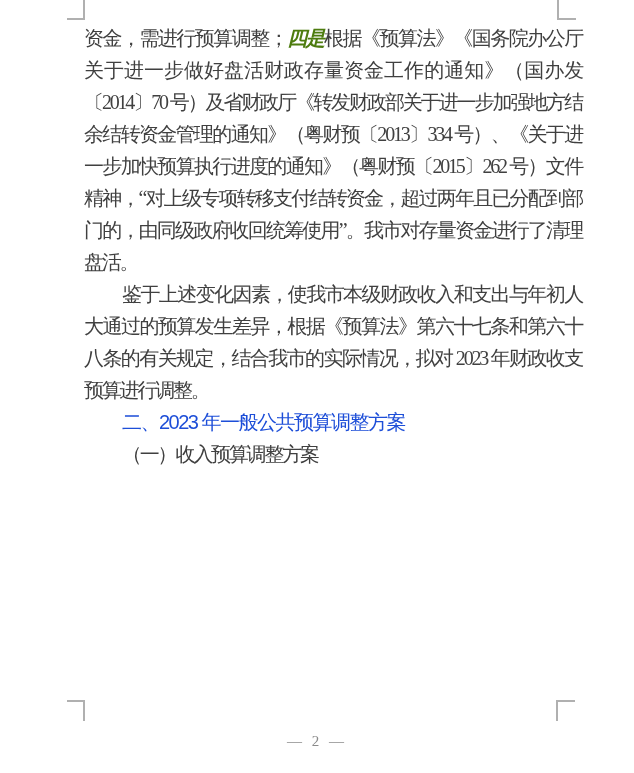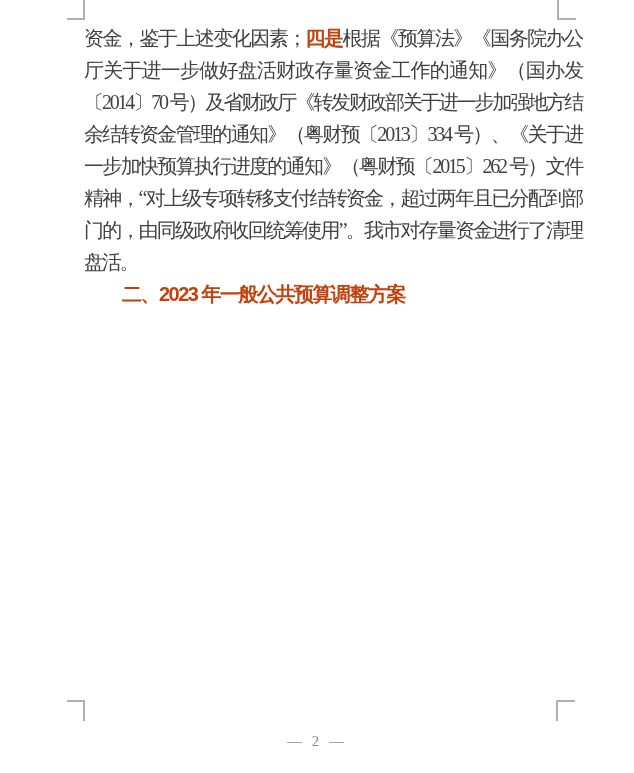--- a/index.html
+++ b/index.html
@@ -29,26 +29,27 @@
     text-justify: inter-ideograph;
   }
   .textblock p {
     margin: 0;
     padding: 0;
   }
   .ind { text-indent: 38px; }
   .run { font-weight: normal; }
   .em-run {
     font-weight: bold;
-    color: #c2410c;
+    color: #4d7c0f;
+    font-style: italic;
   }
   .h-section {
-    font-weight: bold;
+    font-weight: normal;
     font-family: "Liberation Sans", "DejaVu Sans", sans-serif;
-    color: #c2410c;
+    color: #1d4ed8;
     letter-spacing: -1.5px;
   }
   
   .mark {
     position: absolute;
     border: 0 solid #b0b0b0;
   }
   .mark-tl { left: 67px; top: 0;     width: 16px; height: 18px; border-right-width: 2px; border-bottom-width: 2px; }
   .mark-tr { left: 557px; top: 0;    width: 17px; height: 18px; border-left-width: 2px;  border-bottom-width: 2px; }
   .mark-bl { left: 67px; top: 700px; width: 16px; height: 19px; border-right-width: 2px; border-top-width: 2px; }
@@ -71,25 +72,27 @@
 
 <div class="page">
 
   <span class="mark mark-tl"></span>
   <span class="mark mark-tr"></span>
   <span class="mark mark-bl"></span>
   <span class="mark mark-br"></span>
 
   <div class="textblock">
 
-    <p><span class="run">资金，鉴于上述变化因素；</span><span class="em-run">四是</span><span class="run">根据《预算法》《国务院办公厅关于进一步做好盘活财政存量资金工作的通知》（国办发〔2014〕70 号）及省财政厅《转发财政部关于进一步加强地方结余结转资金管理的通知》（粤财预〔2013〕334 号）、《关于进一步加快预算执行进度的通知》（粤财预〔2015〕262 号）文件精神，“对上级专项转移支付结转资金，超过两年且已分配到部门的，由同级政府收回统筹使用”。我市对存量资金进行了清理盘活。</span></p>
+    <p><span class="run">资金，需进行预算调整；</span><span class="em-run">四是</span><span class="run">根据《预算法》《国务院办公厅关于进一步做好盘活财政存量资金工作的通知》（国办发〔2014〕70 号）及省财政厅《转发财政部关于进一步加强地方结余结转资金管理的通知》（粤财预〔2013〕334 号）、《关于进一步加快预算执行进度的通知》（粤财预〔2015〕262 号）文件精神，“对上级专项转移支付结转资金，超过两年且已分配到部门的，由同级政府收回统筹使用”。我市对存量资金进行了清理盘活。</span></p>
 
 
+    <p class="ind">鉴于上述变化因素，使我市本级财政收入和支出与年初人大通过的预算发生差异，根据《预算法》第六十七条和第六十八条的有关规定，结合我市的实际情况，拟对 2023 年财政收支预算进行调整。</p>
 
     <p class="ind h-section">二、2023 年一般公共预算调整方案</p>
 
+    <p class="ind">（一）收入预算调整方案</p>
 
 
   </div>
 
   <div class="pagenum">— 2 —</div>
 
 </div>
 
 </body></html>

